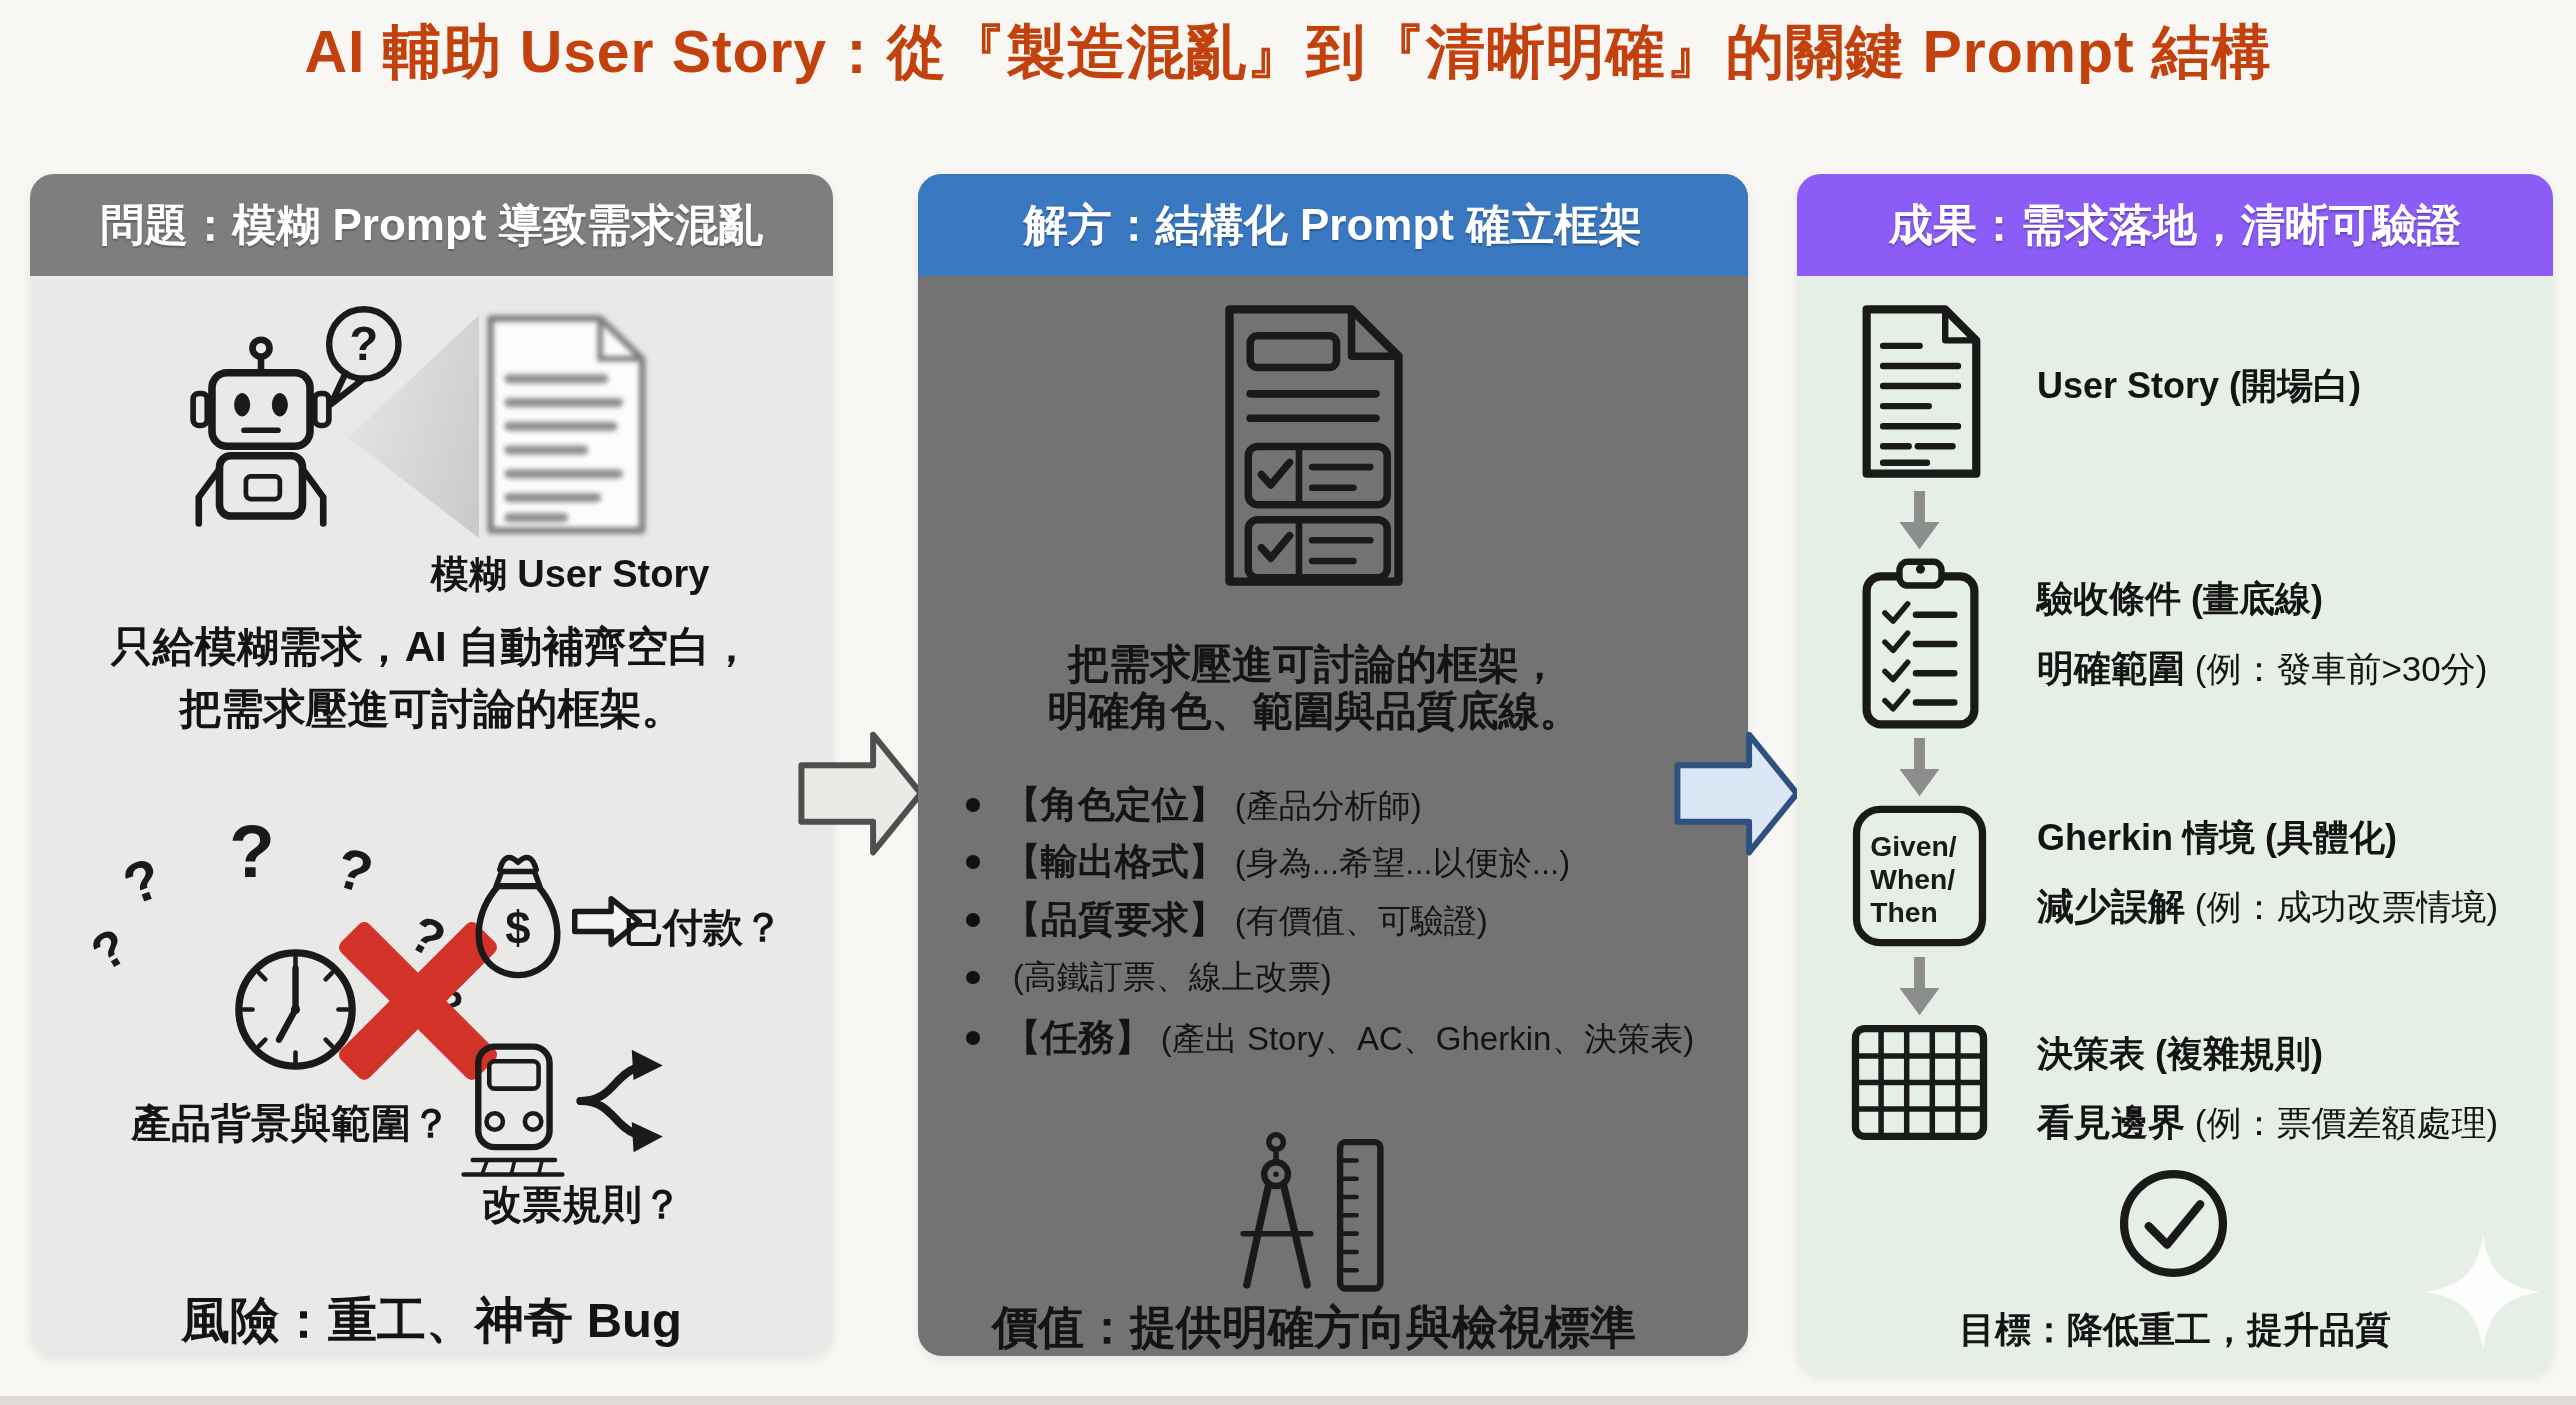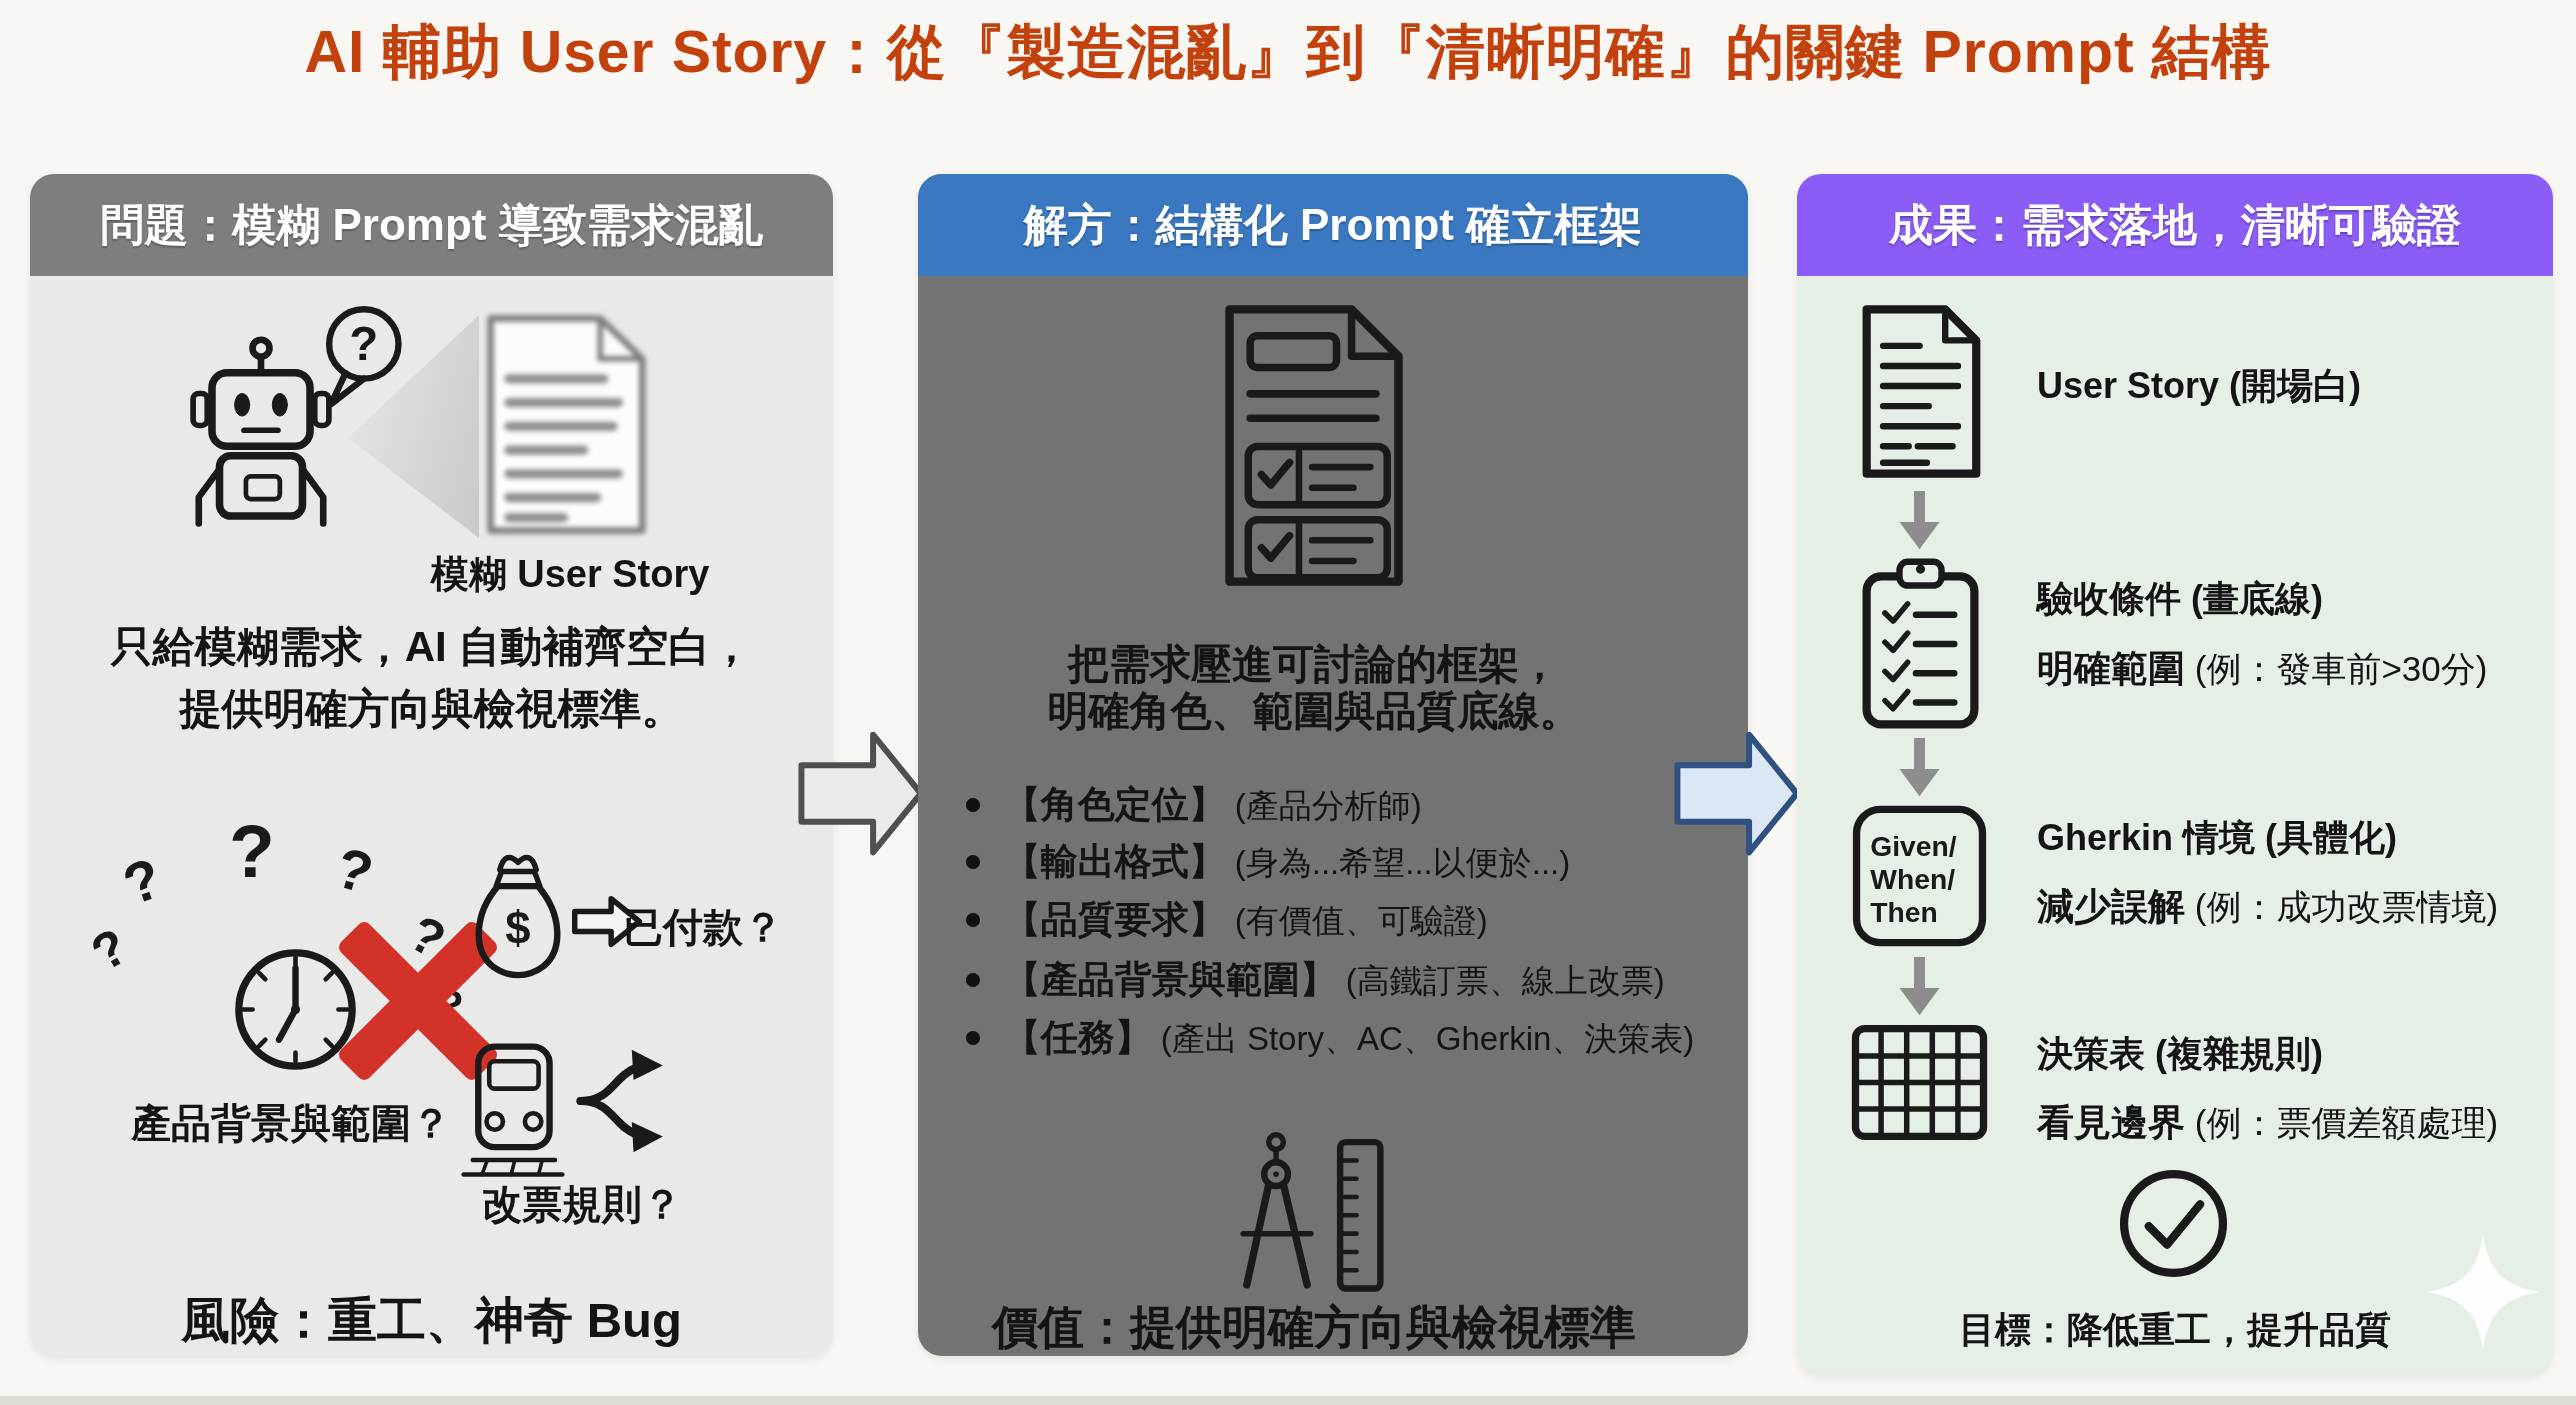--- a/index.html
+++ b/index.html
@@ -85,21 +85,21 @@
         <line x1="36" y1="152" x2="118" y2="152"></line>
         <line x1="36" y1="178" x2="156" y2="178"></line>
         <line x1="36" y1="204" x2="132" y2="204"></line>
         <line x1="36" y1="226" x2="96" y2="226"></line>
       </g>
     </svg>
 
     <div class="abs" style="left:348px;top:375px;width:384px;text-align:center;font-size:38px;font-weight:800;">模糊 User Story</div>
 
     <div class="abs center-line" style="top:445px;width:803px;font-size:42px;">只給模糊需求，AI 自動補齊空白，</div>
-    <div class="abs center-line" style="top:507px;width:803px;font-size:42px;">提供明確方向與檢視標準。</div>
+    <div class="abs center-line" style="top:507px;width:803px;font-size:42px;">把需求壓進可討論的框架。</div>
 
     <span class="qmark" style="left:95px;top:679px;font-size:57px;transform:rotate(-20deg);">?</span>
     <span class="qmark" style="left:199px;top:640px;font-size:75px;">?</span>
     <span class="qmark" style="left:307px;top:668px;font-size:57px;transform:rotate(16deg);">?</span>
     <span class="qmark" style="left:382px;top:737px;font-size:51px;transform:rotate(28deg);">?</span>
     <span class="qmark" style="left:64px;top:750px;font-size:51px;transform:rotate(-30deg);">?</span>
     <span class="qmark" style="left:406px;top:810px;font-size:42px;transform:rotate(20deg);">?</span>
 
     <svg class="abs" style="left:197px;top:767px;" width="137" height="137" viewBox="0 0 150 150">
       <circle cx="75" cy="75" r="62" fill="none" stroke="#1a1a1a" stroke-width="8"></circle>
@@ -208,21 +208,20 @@
       <span class="bullet-term">【輸出格式】</span>
       <span class="bullet-detail">(身為...希望...以便於...)</span>
     </div>
     <div class="bullet-row" style="top:721px;">
       <span class="bullet-dot"></span>
       <span class="bullet-term">【品質要求】</span>
       <span class="bullet-detail">(有價值、可驗證)</span>
     </div>
     <div class="bullet-row" style="top:781px;">
       <span class="bullet-dot"></span>
-      <span class="bullet-term">【產品背景與範圍】</span>
       <span class="bullet-detail">(高鐵訂票、線上改票)</span>
     </div>
     <div class="bullet-row" style="top:839px;">
       <span class="bullet-dot"></span>
       <span class="bullet-term">【任務】</span>
       <span class="bullet-detail">(產出 Story、AC、Gherkin、決策表)</span>
     </div>
 
     <svg class="abs" style="left:305px;top:957px;" width="183" height="165" viewBox="0 0 200 180">
       <g fill="none" stroke="#1a1a1a" stroke-linecap="round" stroke-linejoin="round">

